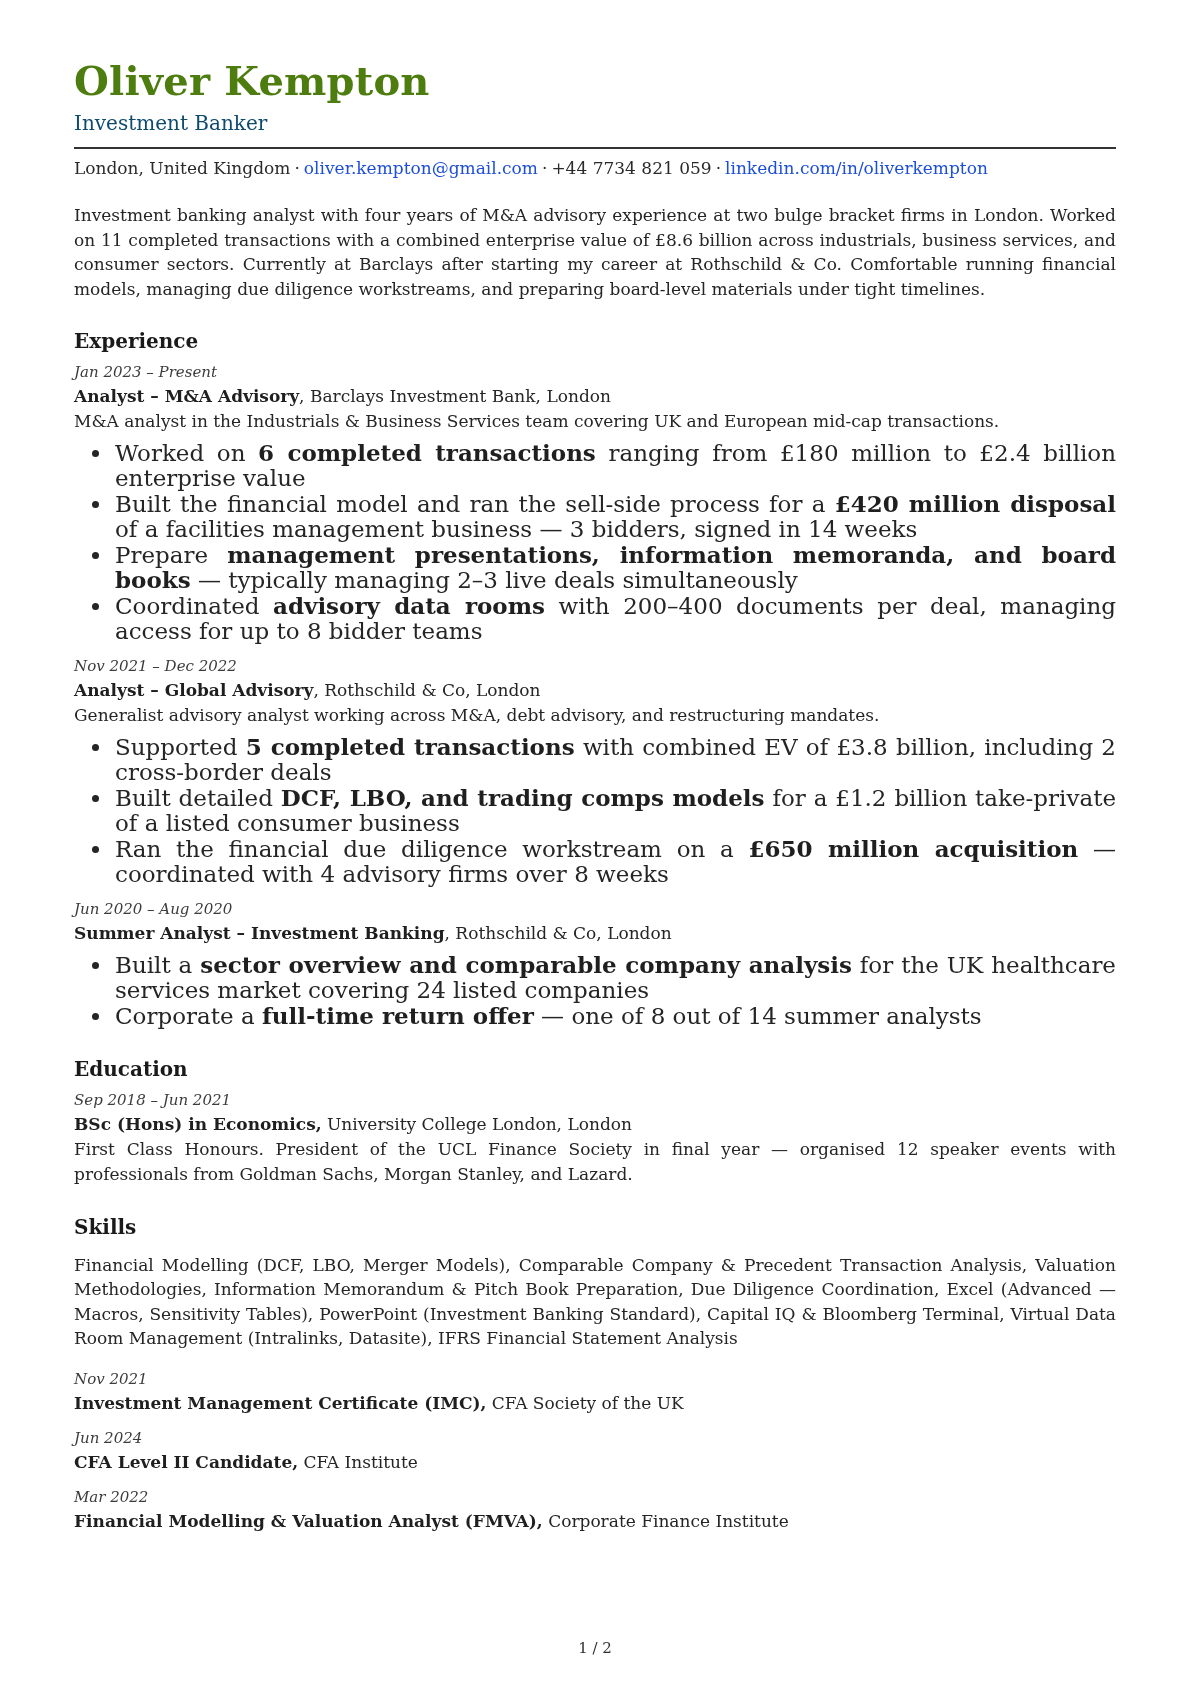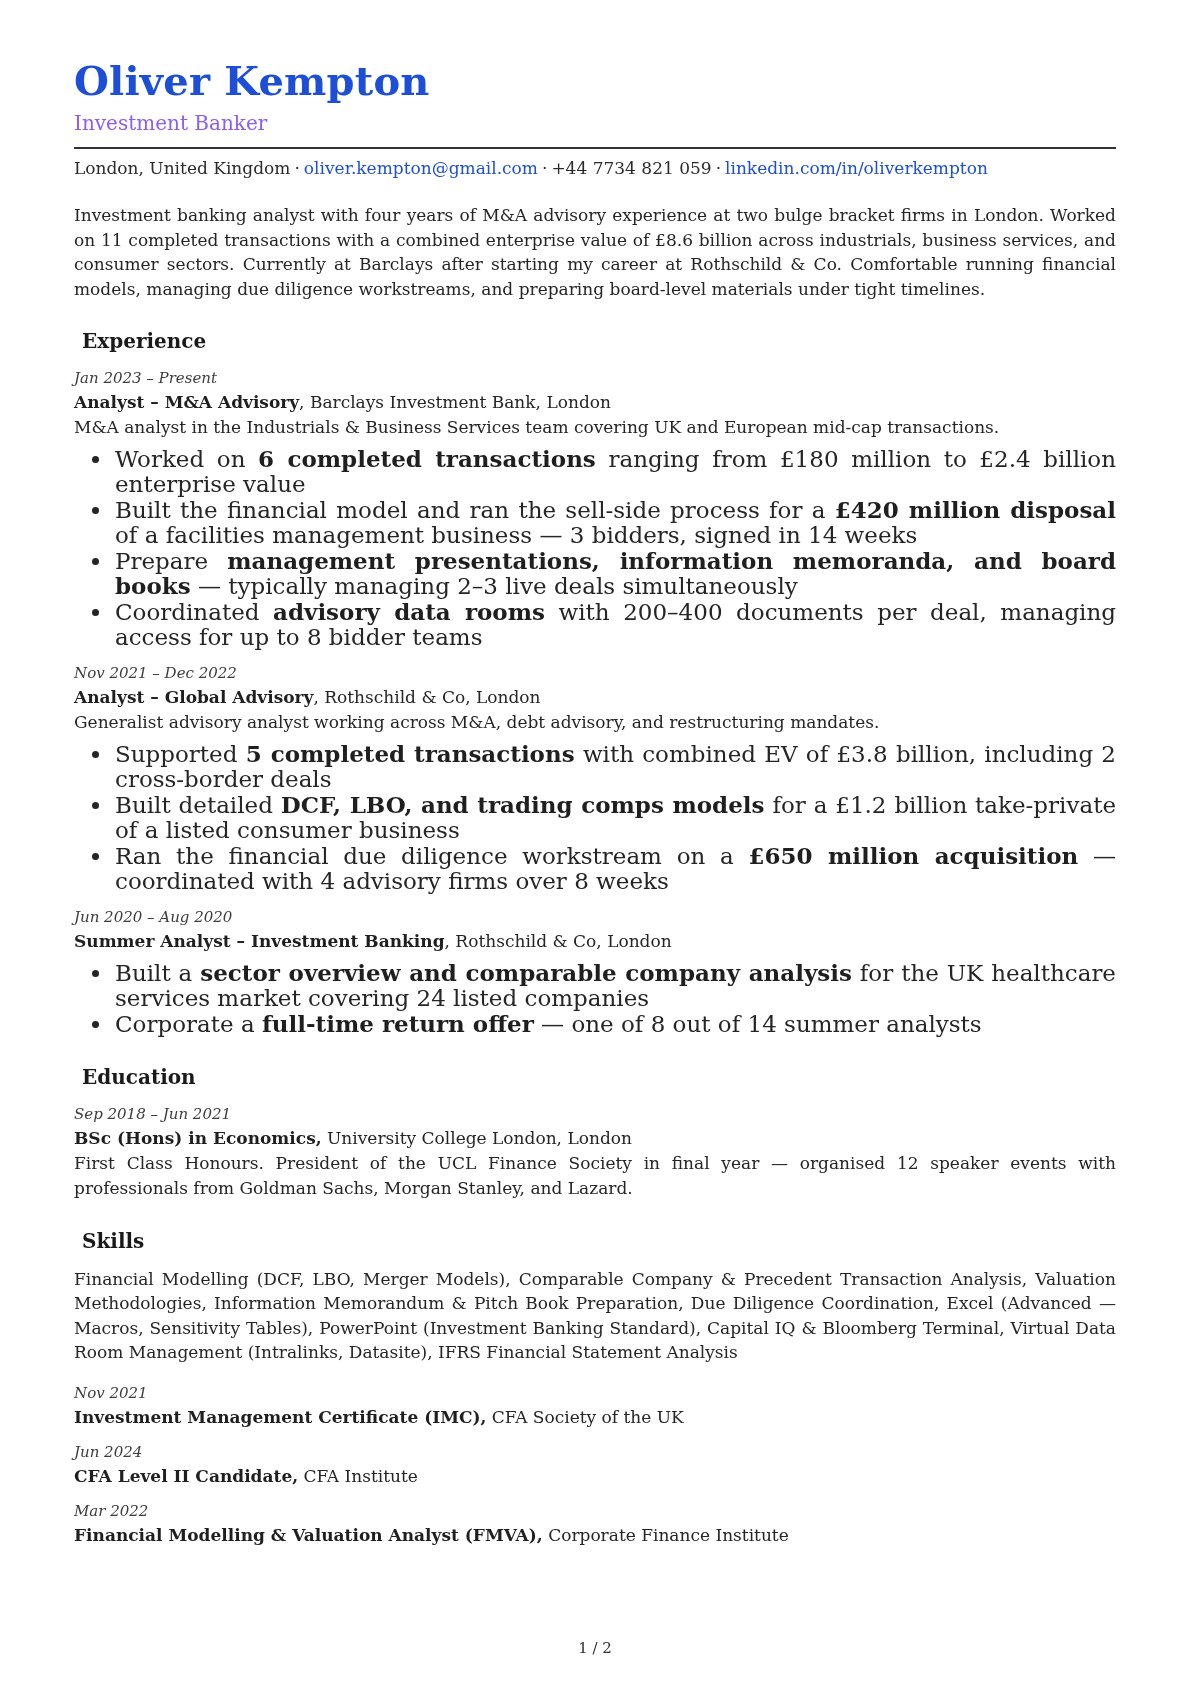--- a/index.html
+++ b/index.html
@@ -12,28 +12,28 @@
     overflow: hidden;
     font-family: "DejaVu Serif", "Liberation Serif", serif;
     color: #252525;
   }
   .page {
     padding: 58px 74px 0 74px;
   }
   .name {
     font-size: 40px;
     font-weight: 700;
-    color: #1d4ed8;
+    color: #4d7c0f;
     line-height: 1.15;
     margin: 0;
     letter-spacing: 0.2px;
   }
   .subtitle {
     font-size: 20px;
-    color: #8b5cf6;
+    color: #0c4a6e;
     margin-top: 6px;
     line-height: 1.3;
   }
   .rule {
     border: none;
     border-top: 2px solid #333333;
     margin: 11px 0 0 0;
   }
   .contact {
     font-size: 17px;
@@ -45,24 +45,24 @@
   .summary {
     font-size: 17px;
     line-height: 24.5px;
     text-align: justify;
     margin-top: 25px;
   }
   .section-heading {
     font-size: 20px;
     font-weight: 700;
     color: #1a1a1a;
-    margin: 27px 0 0 8px;
+    margin: 27px 0 0 0;
     line-height: 1.3;
   }
-  .entry { margin-top: 13px; }
+  .entry { margin-top: 7px; }
   .dates {
     font-style: italic;
     font-size: 15px;
     color: #3c3c3c;
     line-height: 23px;
   }
   .entry-title-line {
     font-size: 17px;
     line-height: 25px;
   }

